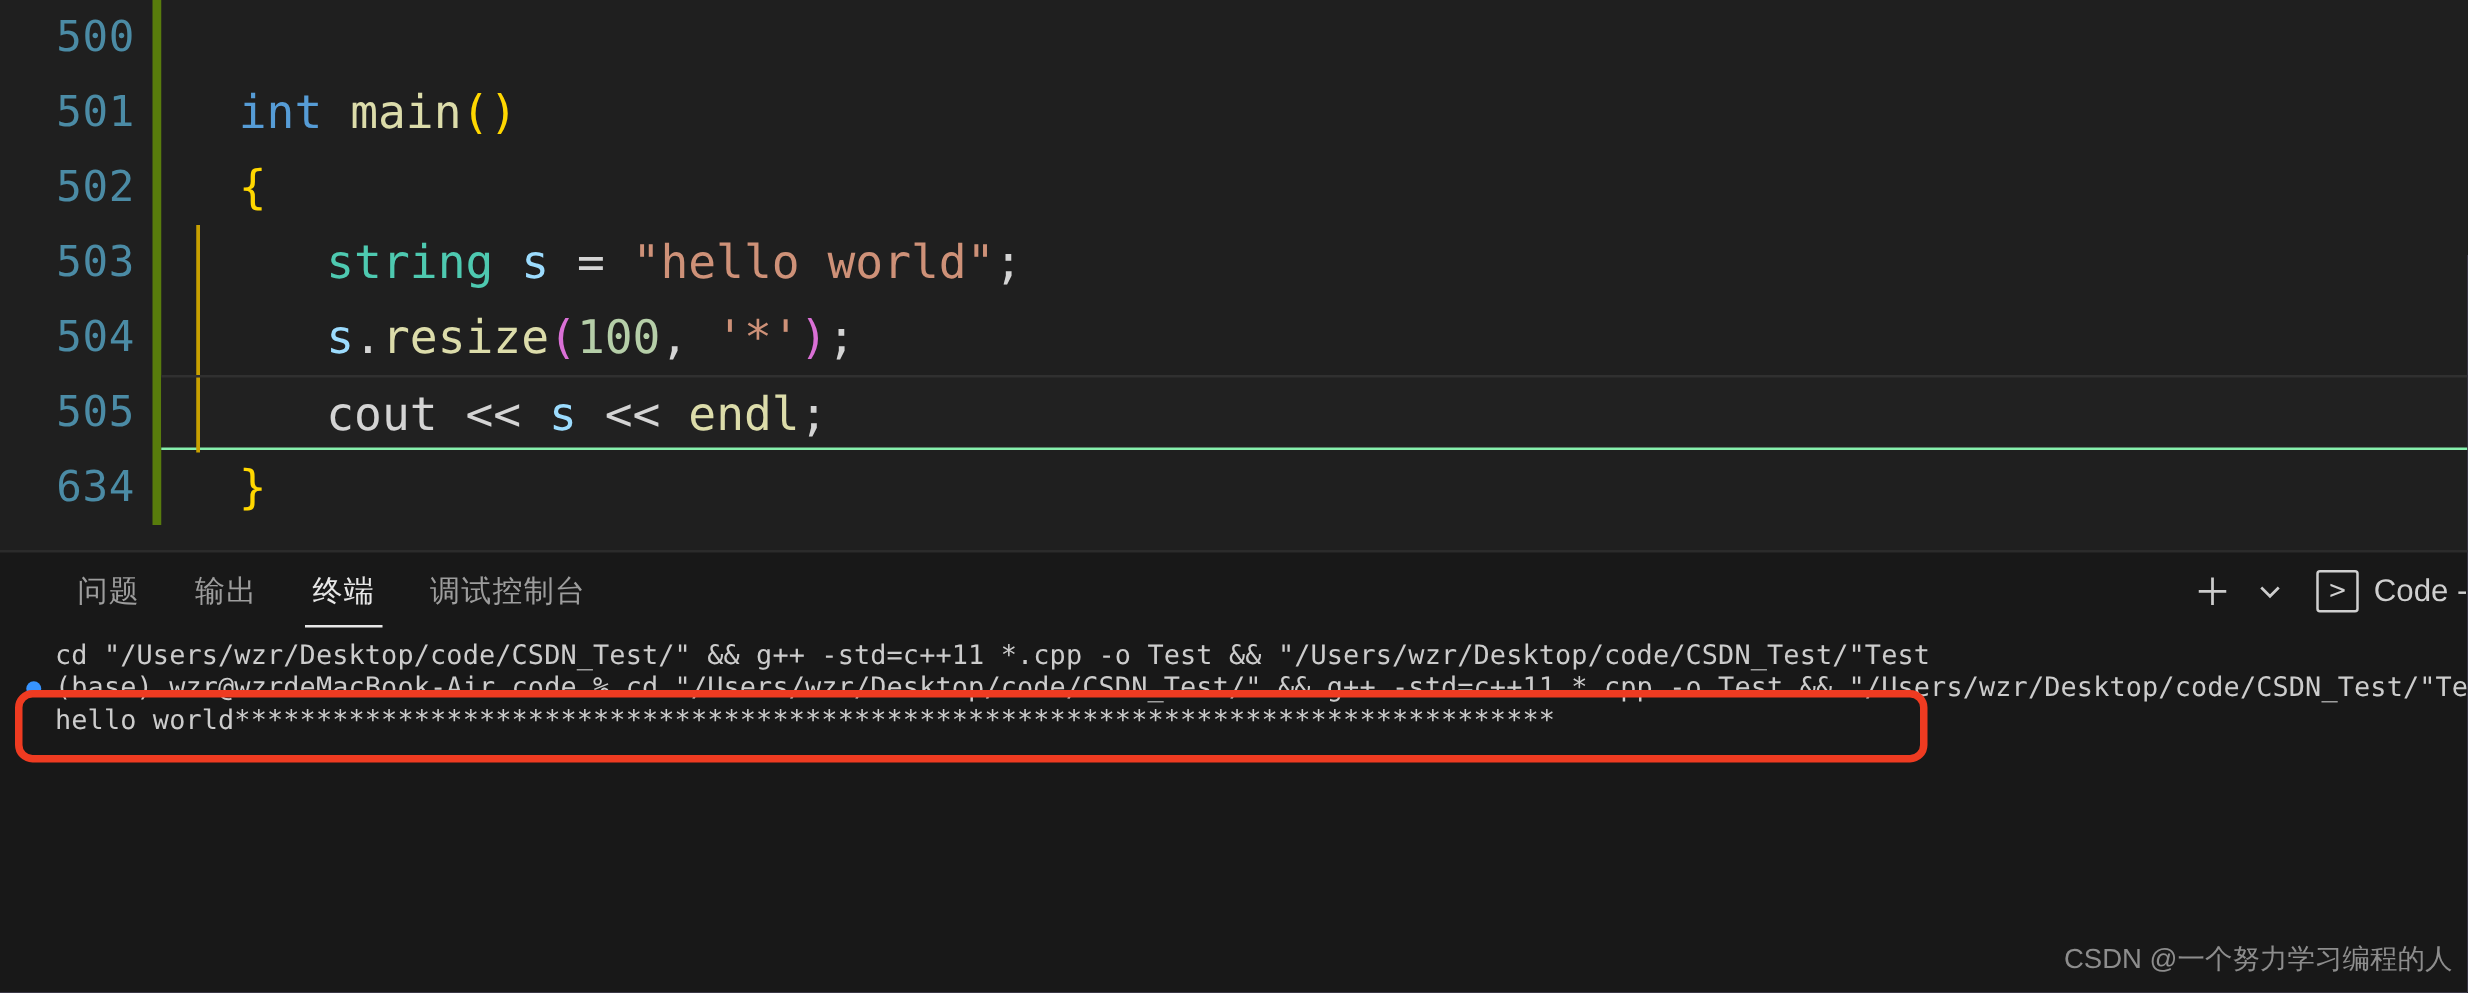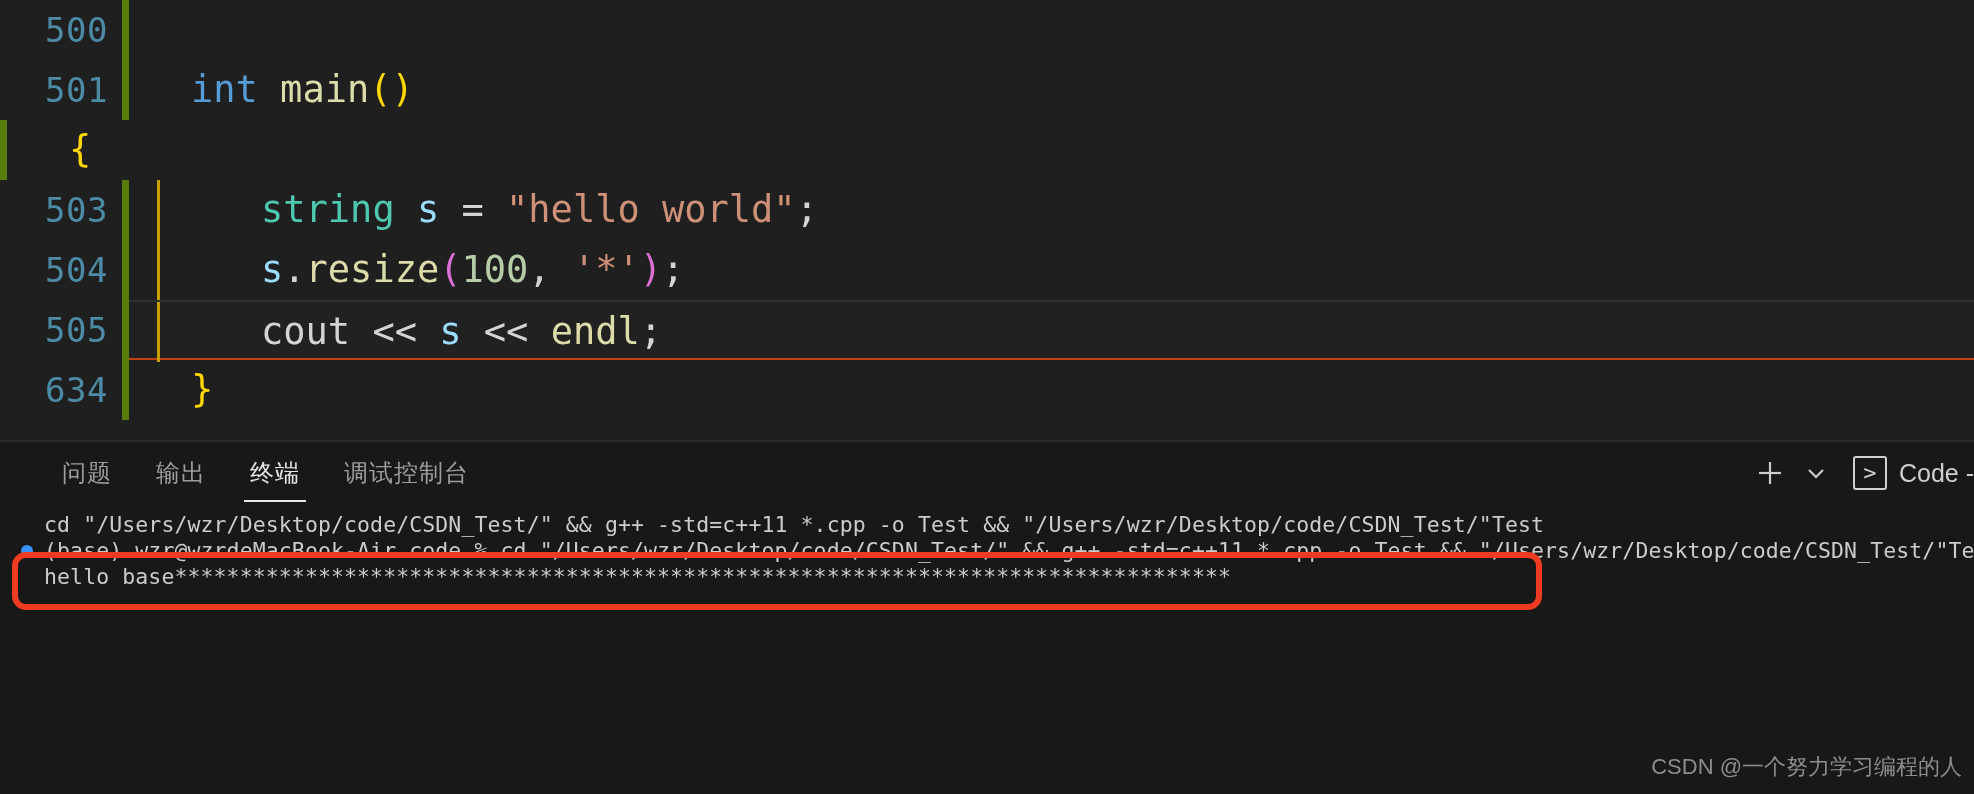--- a/index.html
+++ b/index.html
@@ -78,21 +78,21 @@
     height: 60px;
     background: #c8a000;
   }
 
   .code-text { position: relative; padding-left: 34px; display: inline-block; }
   .code-text.indent2 { padding-left: 104px; }
 
   
   .code-line.current .code-body {
     border-top: 2px solid #303030;
-    border-bottom: 2px solid #c2410c;
+    border-bottom: 2px solid #86efac;
     background: #212121;
   }
 
   
   .t-kw      { color: #569cd6; }
   .t-fn      { color: #dcdcaa; }
   .t-type    { color: #4ec9b0; }
   .t-var     { color: #9cdcfe; }
   .t-str     { color: #ce9178; }
   .t-num     { color: #b5cea8; }
@@ -252,21 +252,21 @@
 </style>
 </head>
 <body>
 
 <div id="app">
 
   <div class="editor">
     <div id="editor-lines">
         <div class="code-line"><div class="line-no">500</div><div class="fold-bar"></div><div class="code-body"><span class="code-text"></span></div></div>
         <div class="code-line"><div class="line-no">501</div><div class="fold-bar"></div><div class="code-body"><span class="code-text"><span class="t-kw">int</span><span class="t-punct"> </span><span class="t-fn">main</span><span class="t-paren-y">(</span><span class="t-paren-y">)</span></span></div></div>
-        <div class="code-line"><div class="fold-bar"></div><div class="code-body"><span class="code-text"><span class="t-brace">{</span></span></div></div>
+        <div class="code-line"><div class="line-no">502</div><div class="fold-bar"></div><div class="code-body"><span class="code-text"><span class="t-brace">{</span></span></div></div>
         <div class="code-line"><div class="line-no">503</div><div class="fold-bar"></div><div class="code-body"><div class="indent-guide"></div><span class="code-text indent2"><span class="t-type">string</span><span class="t-punct"> </span><span class="t-var">s</span><span class="t-punct"> </span><span class="t-op">=</span><span class="t-punct"> </span><span class="t-str">"hello world"</span><span class="t-punct">;</span></span></div></div>
         <div class="code-line"><div class="line-no">504</div><div class="fold-bar"></div><div class="code-body"><div class="indent-guide"></div><span class="code-text indent2"><span class="t-var">s</span><span class="t-punct">.</span><span class="t-fn">resize</span><span class="t-paren-m">(</span><span class="t-num">100</span><span class="t-punct">,</span><span class="t-punct"> </span><span class="t-str">'*'</span><span class="t-paren-m">)</span><span class="t-punct">;</span></span></div></div>
         <div class="code-line current"><div class="line-no">505</div><div class="fold-bar"></div><div class="code-body"><div class="indent-guide"></div><span class="code-text indent2"><span class="t-punct">cout</span><span class="t-punct"> </span><span class="t-op">&lt;&lt;</span><span class="t-punct"> </span><span class="t-var">s</span><span class="t-punct"> </span><span class="t-op">&lt;&lt;</span><span class="t-punct"> </span><span class="t-fn">endl</span><span class="t-punct">;</span></span></div></div>
         <div class="code-line"><div class="line-no">634</div><div class="fold-bar"></div><div class="code-body"><span class="code-text"><span class="t-brace">}</span></span></div></div>
       </div>
   </div>
 
   <div class="panel">
 
     <div class="panel-header">
@@ -293,21 +293,21 @@
           <span class="term-chip-box">&gt;</span>
           <span>Code -</span>
         </div>
       </div>
     </div>
 
     <div class="terminal">
       <div id="terminal-lines">
           <div class="term-line"><span>cd "/Users/wzr/Desktop/code/CSDN_Test/" &amp;&amp; g++ -std=c++11 *.cpp -o Test &amp;&amp; "/Users/wzr/Desktop/code/CSDN_Test/"Test</span></div>
           <div class="term-line"><span class="deco ok-filled"></span><span>(base) wzr@wzrdeMacBook-Air code % cd "/Users/wzr/Desktop/code/CSDN_Test/" &amp;&amp; g++ -std=c++11 *.cpp -o Test &amp;&amp; "/Users/wzr/Desktop/code/CSDN_Test/"Test</span></div>
-          <div class="term-line"><span>hello base*********************************************************************************</span></div>
+          <div class="term-line"><span>hello world*********************************************************************************</span></div>
         </div>
     </div>
 
     <div class="watermark">CSDN @一个努力学习编程的人</div>
   </div>
 
   <div class="annot-box" id="annot-box" style="left: 12px; top: 552px; width: 1530px; height: 58px; border-color: rgb(239, 59, 33);"></div>
 
 </div>
 

